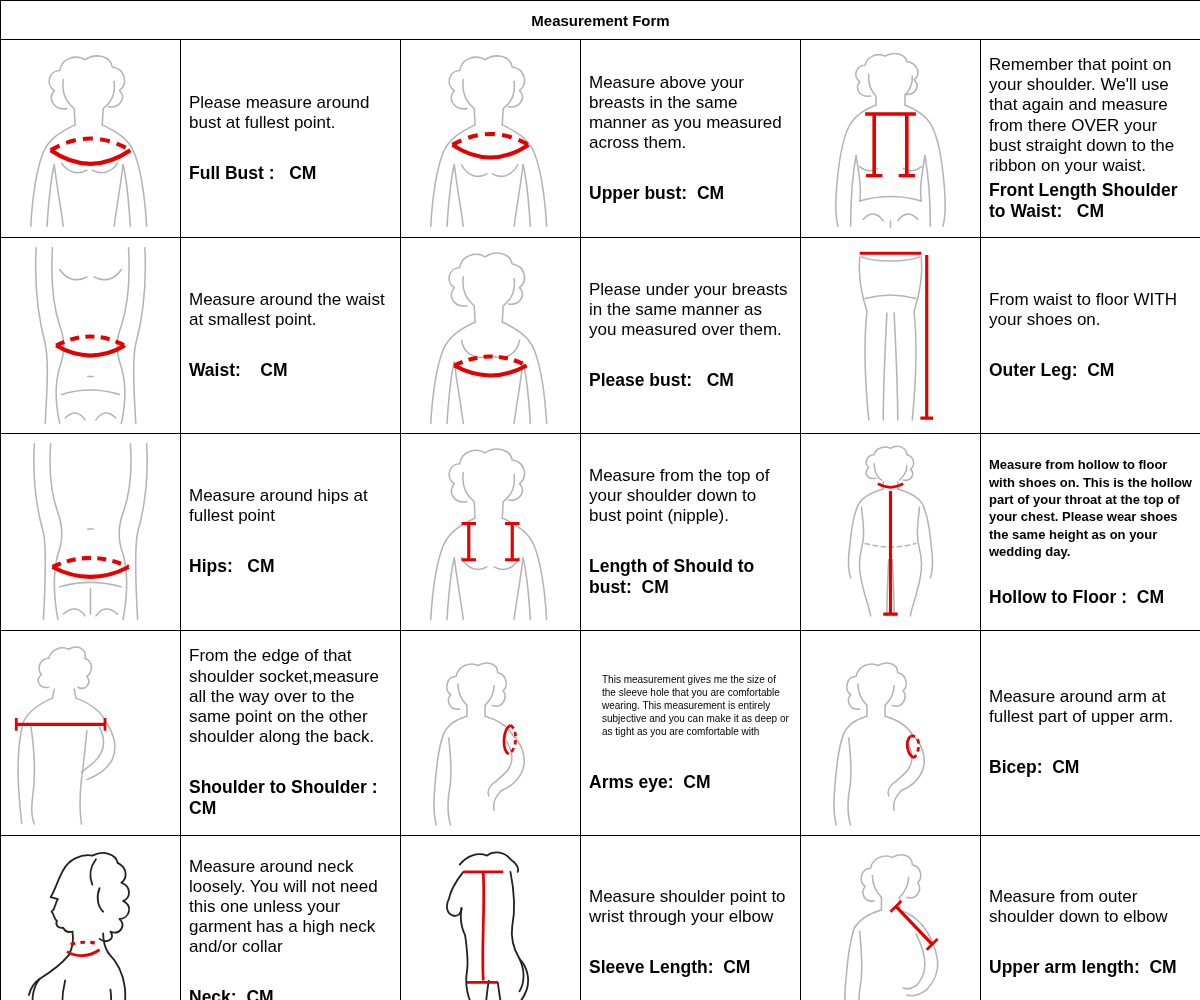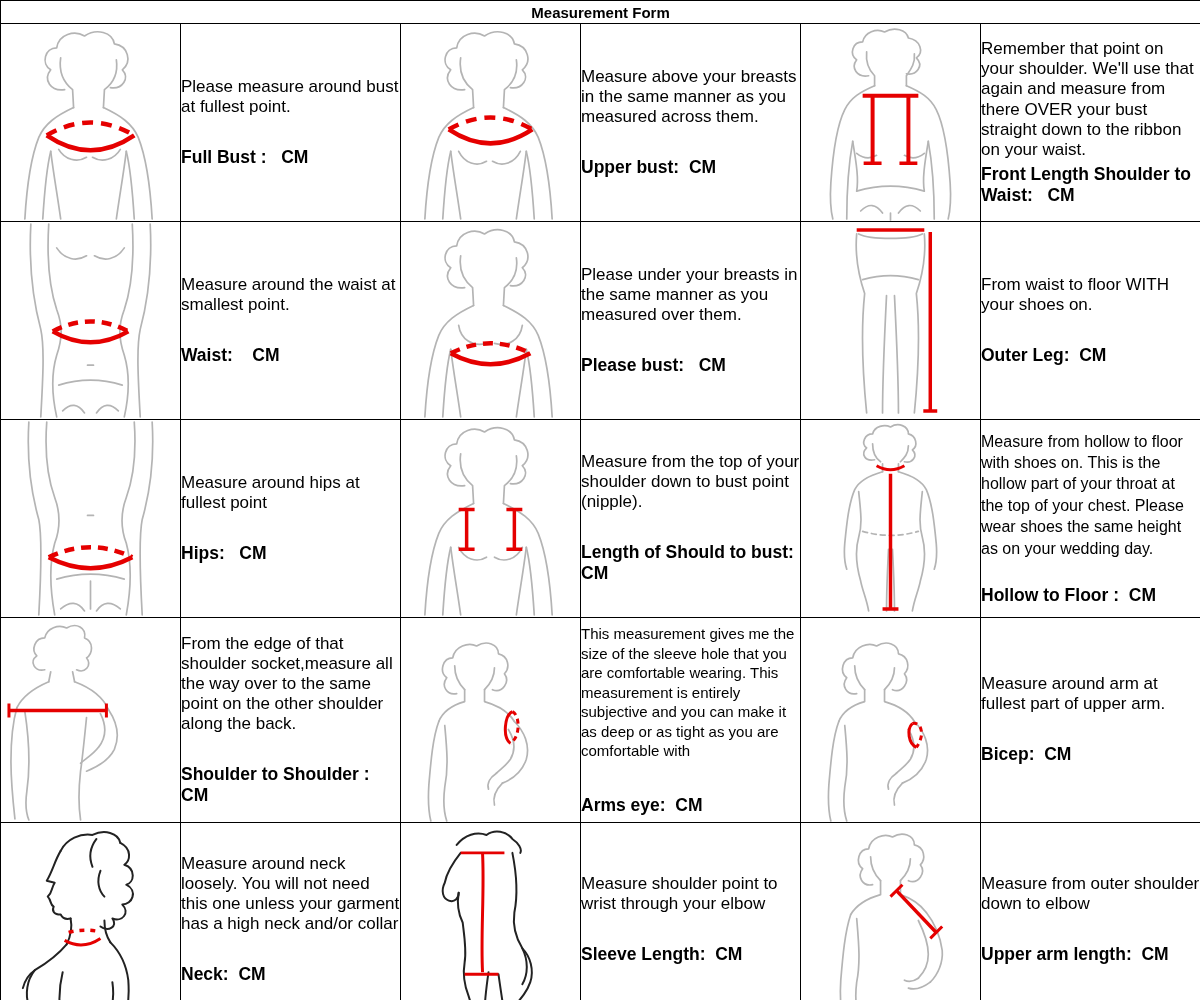--- a/index.html
+++ b/index.html
@@ -1,27 +1,27 @@
 <!DOCTYPE html>
 <html><head>
 <meta charset="utf-8">
 <style>
   html,body{margin:0;padding:0;background:#fff;}
   body{font-family:"Liberation Sans","DejaVu Sans",sans-serif;color:#000;}
   table.mform{border-collapse:collapse;table-layout:fixed;width:1200px;height:1000px;background:#fff;}
-  table.mform td{border:1px solid #000;vertical-align:middle;overflow:hidden;padding:0;}
+  table.mform td{border:1px solid #000;vertical-align:middle;overflow:hidden;padding:8px;}
   td.title-cell{height:22px;text-align:center;font-weight:bold;font-size:15px;padding:1px 0;}
   td.tcell{padding:4px 5px 4px 7px;}
   td.fcell{padding:0;}
   .desc{font-size:17px;line-height:1.18;white-space:pre-wrap;}
   .mlabel{font-size:17.5px;font-weight:bold;margin-top:30px;white-space:pre-wrap;}
   .tight .mlabel{margin-top:4px;}
-  .small .desc{font-size:16px;line-height:1.34;}
+  .small .desc{font-size:13px;line-height:1.34;font-weight:bold;}
   .small .mlabel{margin-top:26px;}
-  .smaller .desc{font-size:15px;line-height:1.3;}
+  .smaller .desc{font-size:10px;line-height:1.3;margin-left:13px;}
   .smaller .mlabel{margin-top:34px;}
   svg.fig{display:block;width:100%;height:100%;}
   .body-ln{fill:none;stroke:#b4b4b4;stroke-width:1.7;stroke-linecap:round;stroke-linejoin:round;}
   .dark-ln{fill:none;stroke:#222;stroke-width:2;stroke-linecap:round;stroke-linejoin:round;}
   .red-ln{fill:none;stroke:#e50000;stroke-linecap:butt;}
 </style>
 </head>
 <body>
 
 <table class="mform">

